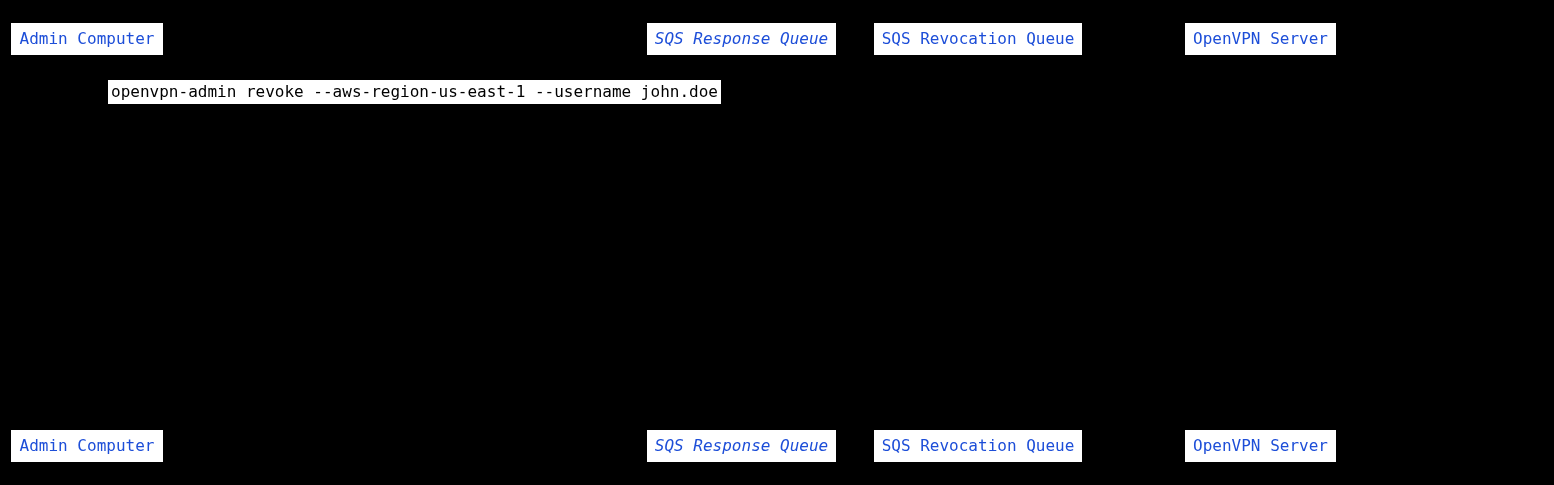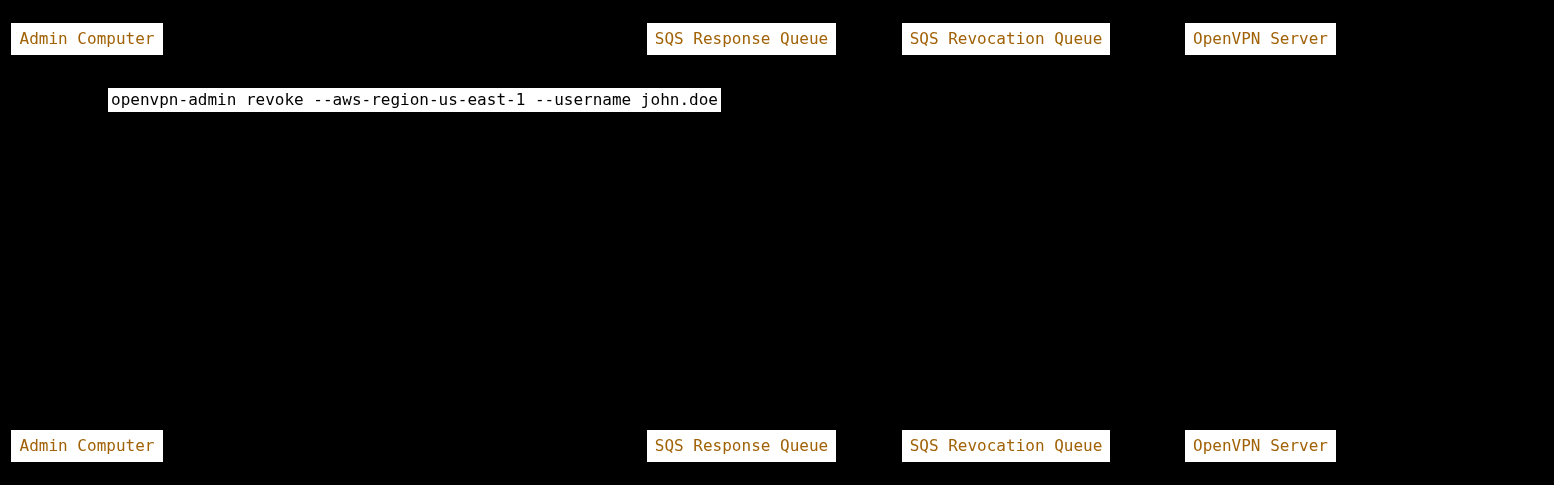--- a/index.html
+++ b/index.html
@@ -17,35 +17,35 @@
   }
   .pbox {
     position: absolute;
     height: 34px;
     background: #ffffff;
     border: 1px solid #000000;
     box-sizing: border-box;
     display: flex;
     align-items: center;
     justify-content: center;
-    color: #a16207;
+    color: #1d4ed8;
     font-size: 16px;
     line-height: 1;
     white-space: nowrap;
   }
   .row-top    { top: 22px; }
   .row-bottom { top: 429px; }
   .p-admin      { left: 10px;   width: 154px; }
-  .p-response   { left: 646px;  width: 191px; }
-  .p-revocation { left: 901px;  width: 210px; }
+  .p-response   { left: 646px;  width: 191px; font-style: italic; }
+  .p-revocation { left: 873px;  width: 210px; }
   .p-openvpn    { left: 1184px; width: 153px; }
   .msg {
     position: absolute;
     left: 108px;
-    top: 88px;
+    top: 80px;
     width: 613px;
     height: 24px;
     background: #ffffff;
     box-sizing: border-box;
     display: flex;
     align-items: center;
     justify-content: center;
     color: #000000;
     font-size: 16px;
     line-height: 1;

